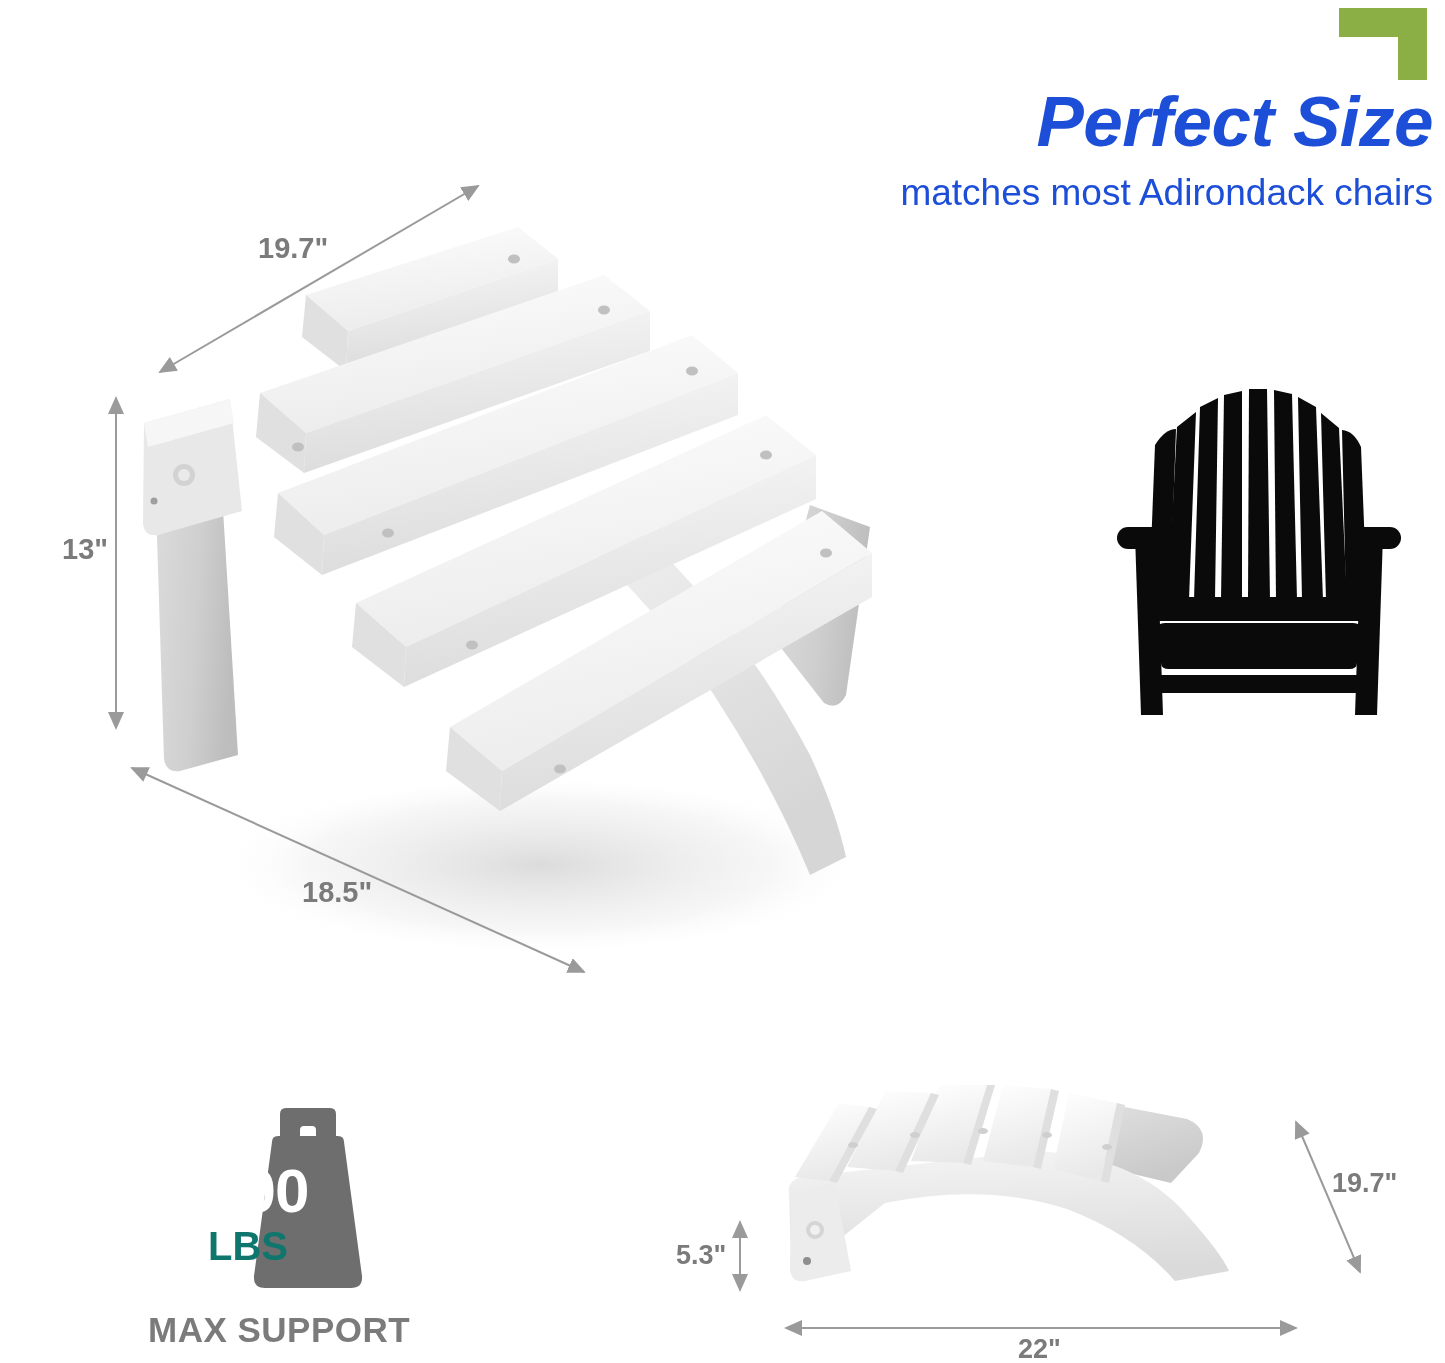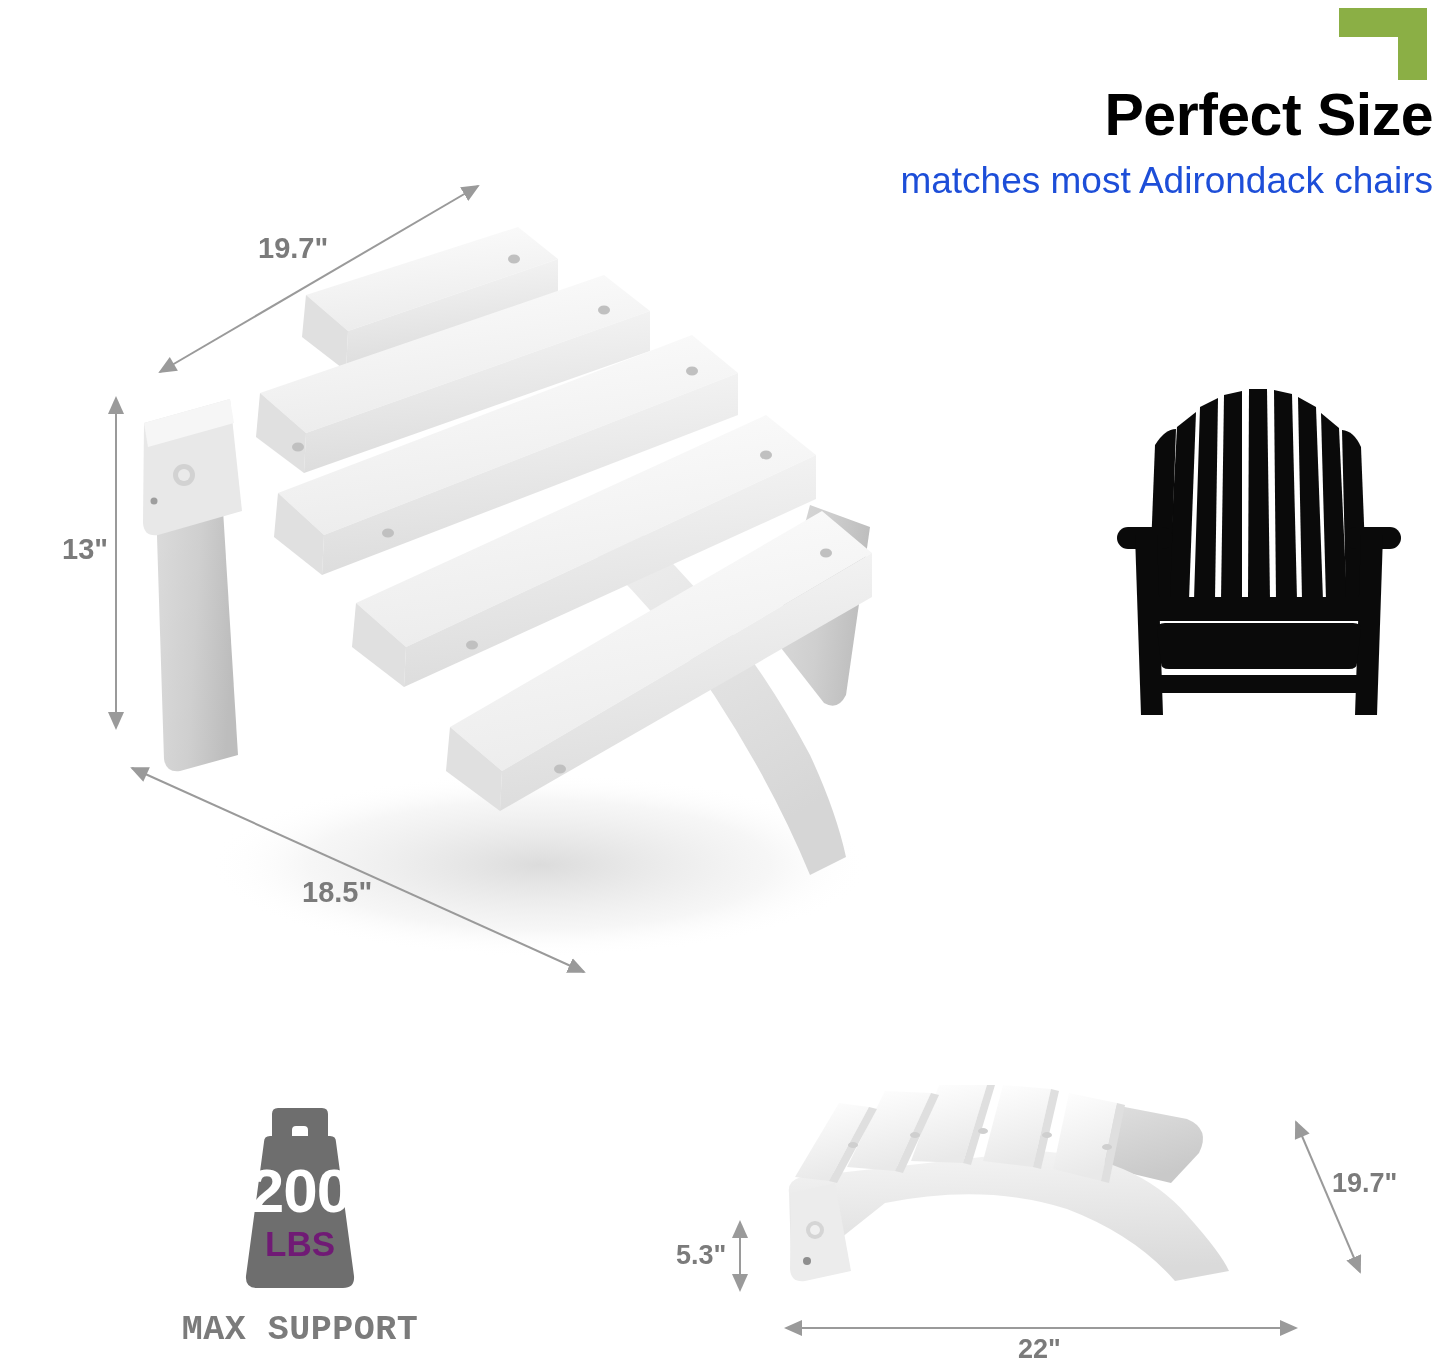--- a/index.html
+++ b/index.html
@@ -27,26 +27,27 @@
 
   
   #headline-block {
     position: absolute;
     top: 86px;
     right: 12px;
     width: 790px;
     text-align: right;
   }
   #headline-title {
-    font-size: 59px;
-    font-weight: bold;
-    color: #000000;
+    font-size: 71px;
+    font-weight: bold;
+    color: #1d4ed8;
     line-height: 1.0;
     letter-spacing: -0.5px;
     white-space: nowrap;
+    font-style: italic;
   }
   #headline-subtitle {
     margin-top: 16px;
     font-size: 37px;
     color: #1d4ed8;
     line-height: 1.1;
     white-space: nowrap;
   }
 
   
@@ -71,25 +72,24 @@
     position: absolute;
     left: 1105px;
     top: 385px;
     width: 300px;
     height: 345px;
   }
 
   
   #weight-badge {
     position: absolute;
-    left: 140px;
+    left: 148px;
     top: 1108px;
     width: 320px;
     height: 250px;
-    text-align: center;
   }
   #weight-icon-wrap {
     position: relative;
     width: 200px;
     height: 192px;
     margin: 0 auto;
   }
   #weight-number {
     position: absolute;
     left: 0;
@@ -99,32 +99,31 @@
     font-weight: bold;
     color: #ffffff;
     line-height: 1;
     letter-spacing: -1px;
   }
   #weight-unit {
     position: absolute;
     left: 0;
     right: 0;
     top: 118px;
-    font-size: 35px;
-    font-weight: bold;
-    color: #701a75;
+    font-size: 40px;
+    font-weight: bold;
+    color: #0f766e;
     line-height: 1;
   }
   #weight-caption {
     margin-top: 10px;
     font-size: 35px;
     font-weight: bold;
     color: #7b7b7b;
     letter-spacing: 0.5px;
-    font-family: Liberation Mono, monospace;
   }
 
   
   #folded-ottoman {
     position: absolute;
     left: 735px;
     top: 1085px;
     width: 590px;
     height: 230px;
   }

